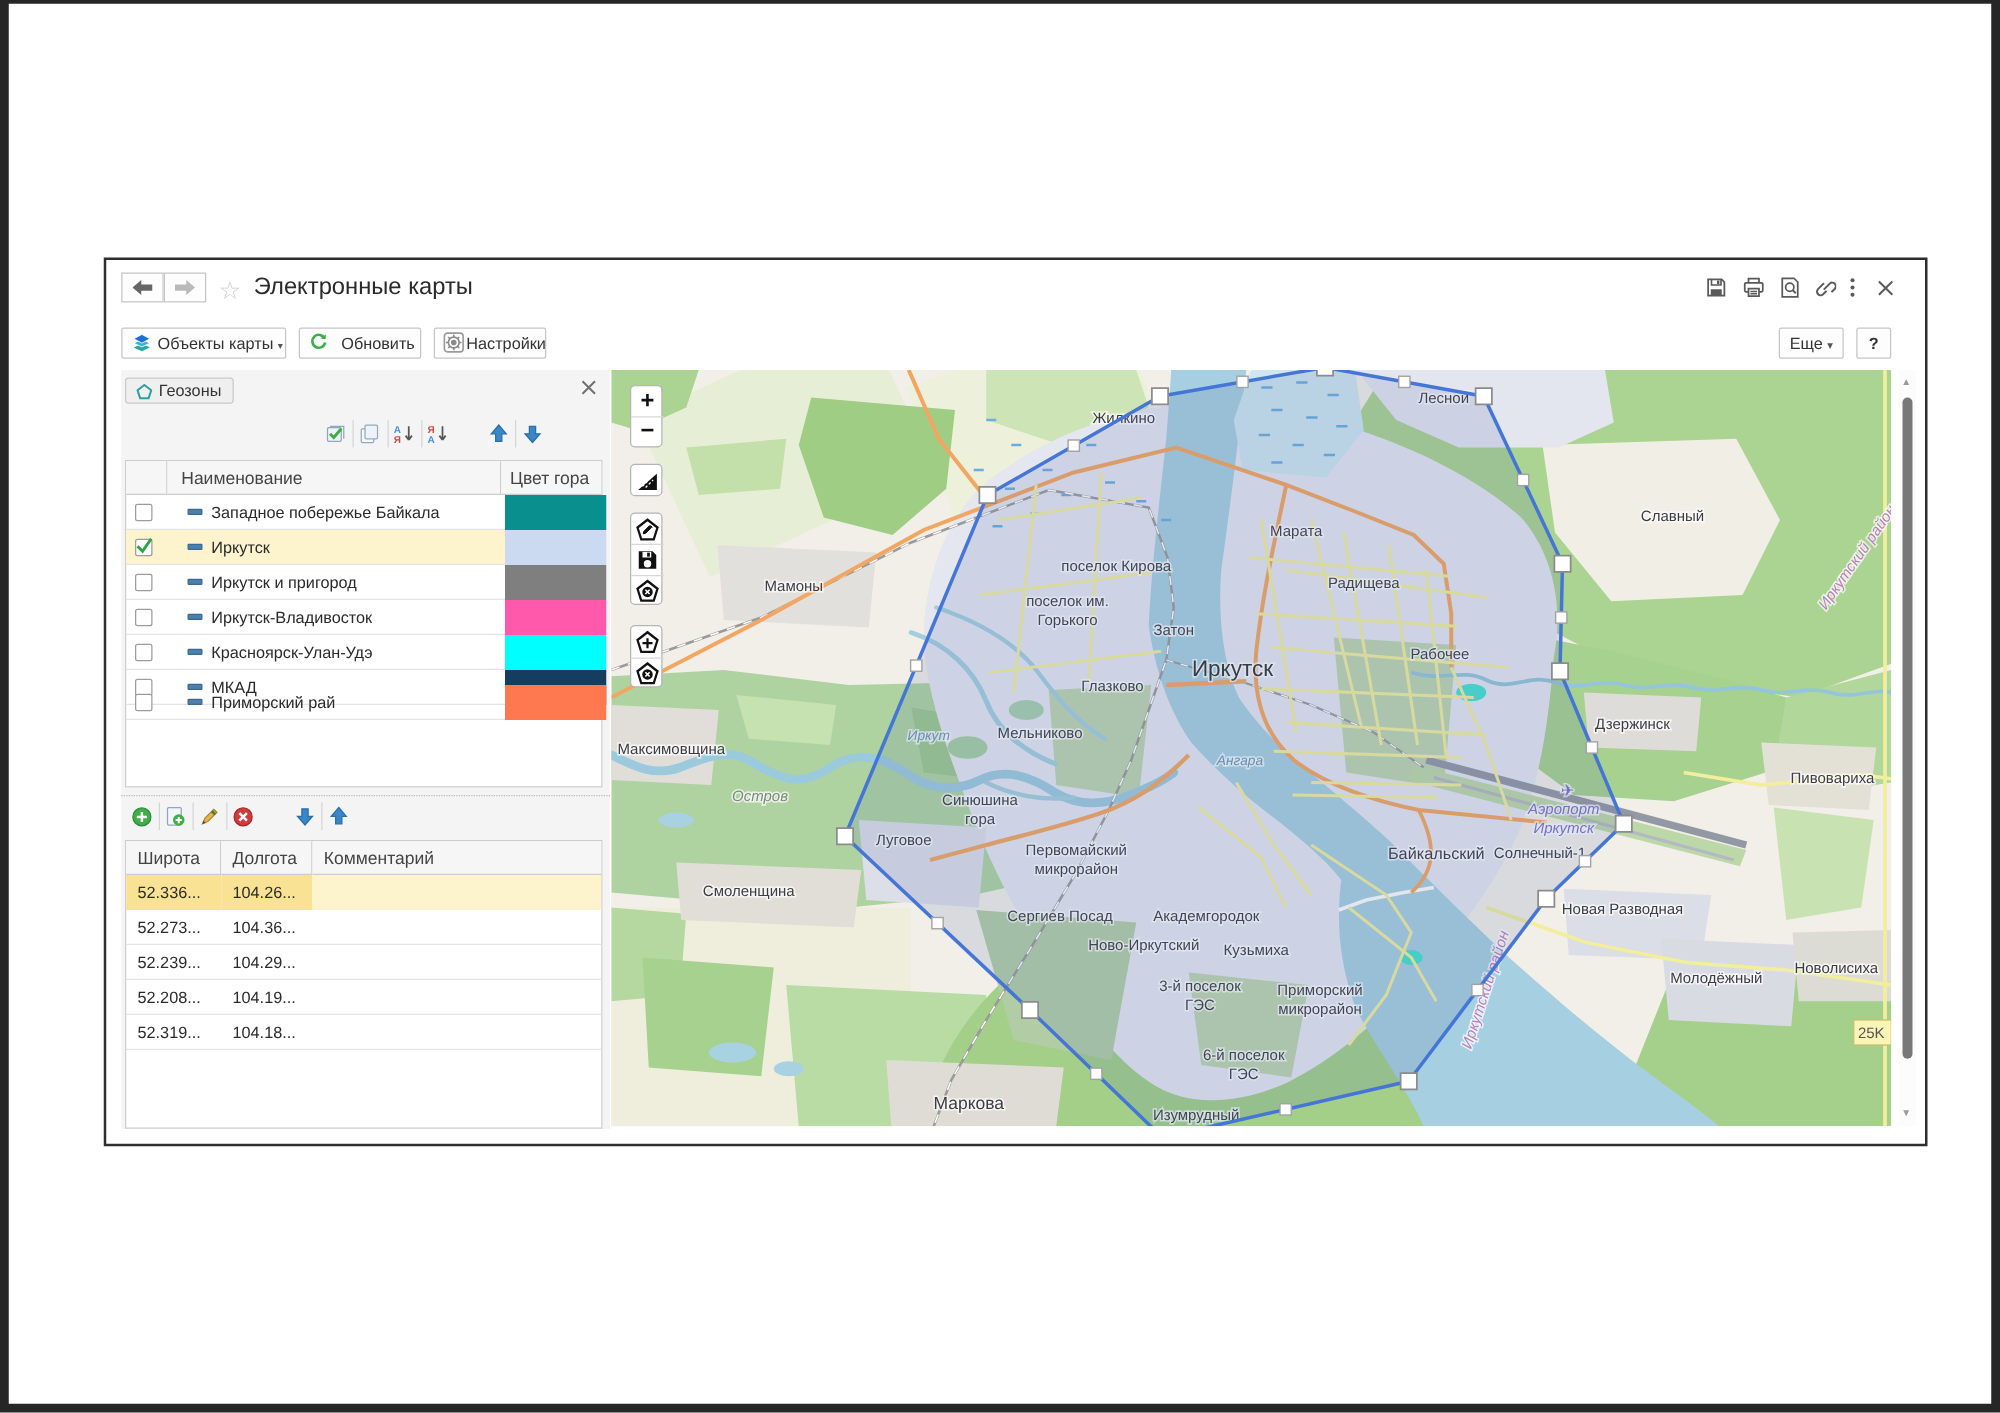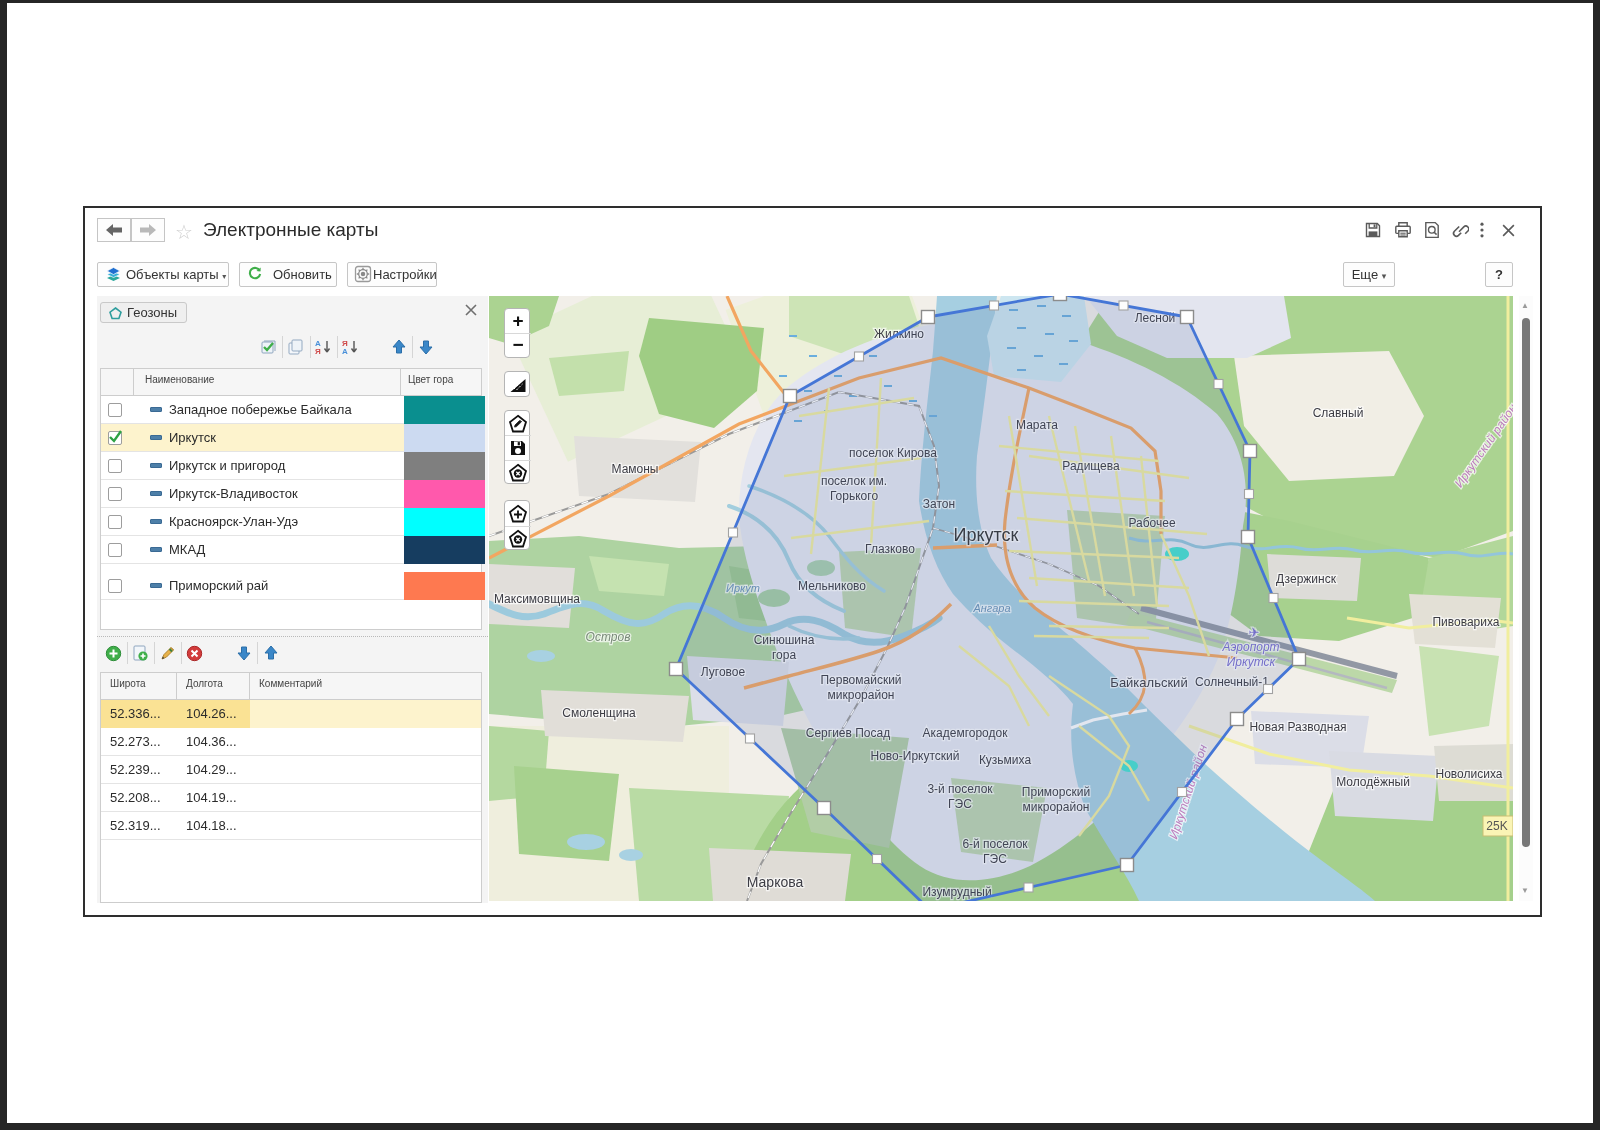--- a/index.html
+++ b/index.html
@@ -14,21 +14,21 @@
 .wtitle { position:absolute; left:118px; top:11px; font-size:19px; color:#2b2b2b; }
 .tico { position:absolute; top:13px; width:18px; height:18px; }
 
 .tbtn { position:absolute; top:54px; height:25px; white-space:nowrap; overflow:hidden; background:#fdfdfd; border:1px solid #c6c6c6; border-radius:2px; font-size:13px; color:#333; line-height:23px; }
 
 .panel { position:absolute; left:12px; top:88px; width:391px; height:607px; background:#f4f4f4; }
 .tab { position:absolute; left:3px; top:6px; width:87px; height:21px; background:#efefef; border:1px solid #c9c9c9; border-radius:3px; font-size:13px; color:#333; line-height:19px; }
 .pclose { position:absolute; left:367px; top:7px; width:14px; height:14px; }
 .btn { position:absolute; background:#fdfdfd; border:1px solid #c6c6c6; border-radius:2px;margin-top:48px; }
 .tbl { position:absolute; background:#fff; border:1px solid #cdcdcd; }
-.th { position:absolute; background:#f6f6f6; border-bottom:1px solid #cdcdcd; font-size:10px; color:#444; }
+.th { position:absolute; background:#f6f6f6; border-bottom:1px solid #cdcdcd; font-size:14px; color:#444; }
 .row { position:absolute; left:0; width:100%; height:28px; border-bottom:1px solid #e4e4e4; font-size:13px; color:#2b2b2b; }
 .cb { position:absolute; left:7px; top:7px; width:14px; height:14px; background:#fff; border:1px solid #9d9d9d; border-radius:2px; }
 .dash { position:absolute; left:49px; top:11px; width:12px; height:5px; background:#4d7fa8; border-radius:1px; border:1px solid #3a6a94; }
 .rname { position:absolute; left:68px; top:6px; }
 .sw { position:absolute; left:303px; top:0; width:81px; height:28px; }
 
 .map { position:absolute; left:404px; top:88px; width:1024px; height:605px; overflow:hidden; background:#f2efe9; }
 .mctl { position:absolute; background:#fff; border:1px solid #b5b5b5; border-radius:4px; }
 .vsb { position:absolute; left:1434px; top:88px; width:14px; height:605px; background:#fcfcfc; }
 .vsb .thumb { position:absolute; left:3px; top:22px; width:8px; height:529px; background:#787878; border-radius:4px; }
@@ -97,21 +97,21 @@
         <g fill="none" stroke="#8a8a8a" stroke-width="1.3">
           <circle cx="9" cy="9" r="4.3"></circle>
           <circle cx="9" cy="9" r="1.6" fill="#8a8a8a"></circle>
           <path d="M9 4.7 L9 2.8 M9 13.3 L9 15.2 M4.7 9 L2.8 9 M13.3 9 L15.2 9 M6 6 L4.6 4.6 M12 6 L13.4 4.6 M6 12 L4.6 13.4 M12 12 L13.4 13.4"></path>
         </g>
       </svg>
 
     <div class="tbtn" style="left:12px; width:132px; padding-left:28px;">Объекты карты <span style="font-size:8px;color:#555;">▾</span></div>
     <div class="tbtn" style="left:154px; width:98px; padding-left:33px;">Обновить</div>
     <div class="tbtn" style="left:262px; width:90px; padding-left:25px;">Настройки</div>
-    <div class="tbtn" style="left:1258px; width:52px; text-align:center;">Еще <span style="font-size:9px;color:#555;">▾</span></div>
+    <div class="tbtn" style="left:1338px; width:52px; text-align:center;">Еще <span style="font-size:9px;color:#555;">▾</span></div>
     <div class="tbtn" style="left:1400px; width:28px; text-align:center; font-weight:bold;">?</div>
 
     <div class="panel" id="panel">
       <div class="tab">
           <span style="position:absolute;left:8px;top:3px;width:13px;height:13px;">
         <svg width="13" height="13" viewBox="0 0 13 13">
               <path d="M6.5 1 L12 5.2 L9.9 11.5 L3.1 11.5 L1 5.2 Z" fill="none" stroke="#2e9e9e" stroke-width="1.6"></path>
             </svg>
       </span>
           <span style="position:absolute;left:26px;">Геозоны</span>
@@ -203,21 +203,21 @@
             <span class="dash"></span>
             <span class="rname">Красноярск-Улан-Удэ</span>
             <span class="sw" style="background:#00ffff;"></span>
           </div>
         <div class="row" style="top:167px;">
             <span class="cb"></span>
             <span class="dash"></span>
             <span class="rname">МКАД</span>
             <span class="sw" style="background:#163d60;"></span>
           </div>
-        <div class="row" style="top:203px;">
+        <div class="row" style="top:179px;">
             <span class="cb"></span>
             <span class="dash"></span>
             <span class="rname">Приморский рай</span>
             <span class="sw" style="background:#fe7950;"></span>
           </div>
       </div>
       <div style="position:absolute; left:0px; top:340px; width:391px; border-top:1px dotted #b9b9b9;"></div>
 
       <div class="btn" style="left:3px; top:345px; width:108px; height:24px;"></div>
       <div style="position:absolute; left:30px; top:346px; width:1px; height:22px; background:#d5d5d5;"></div>

